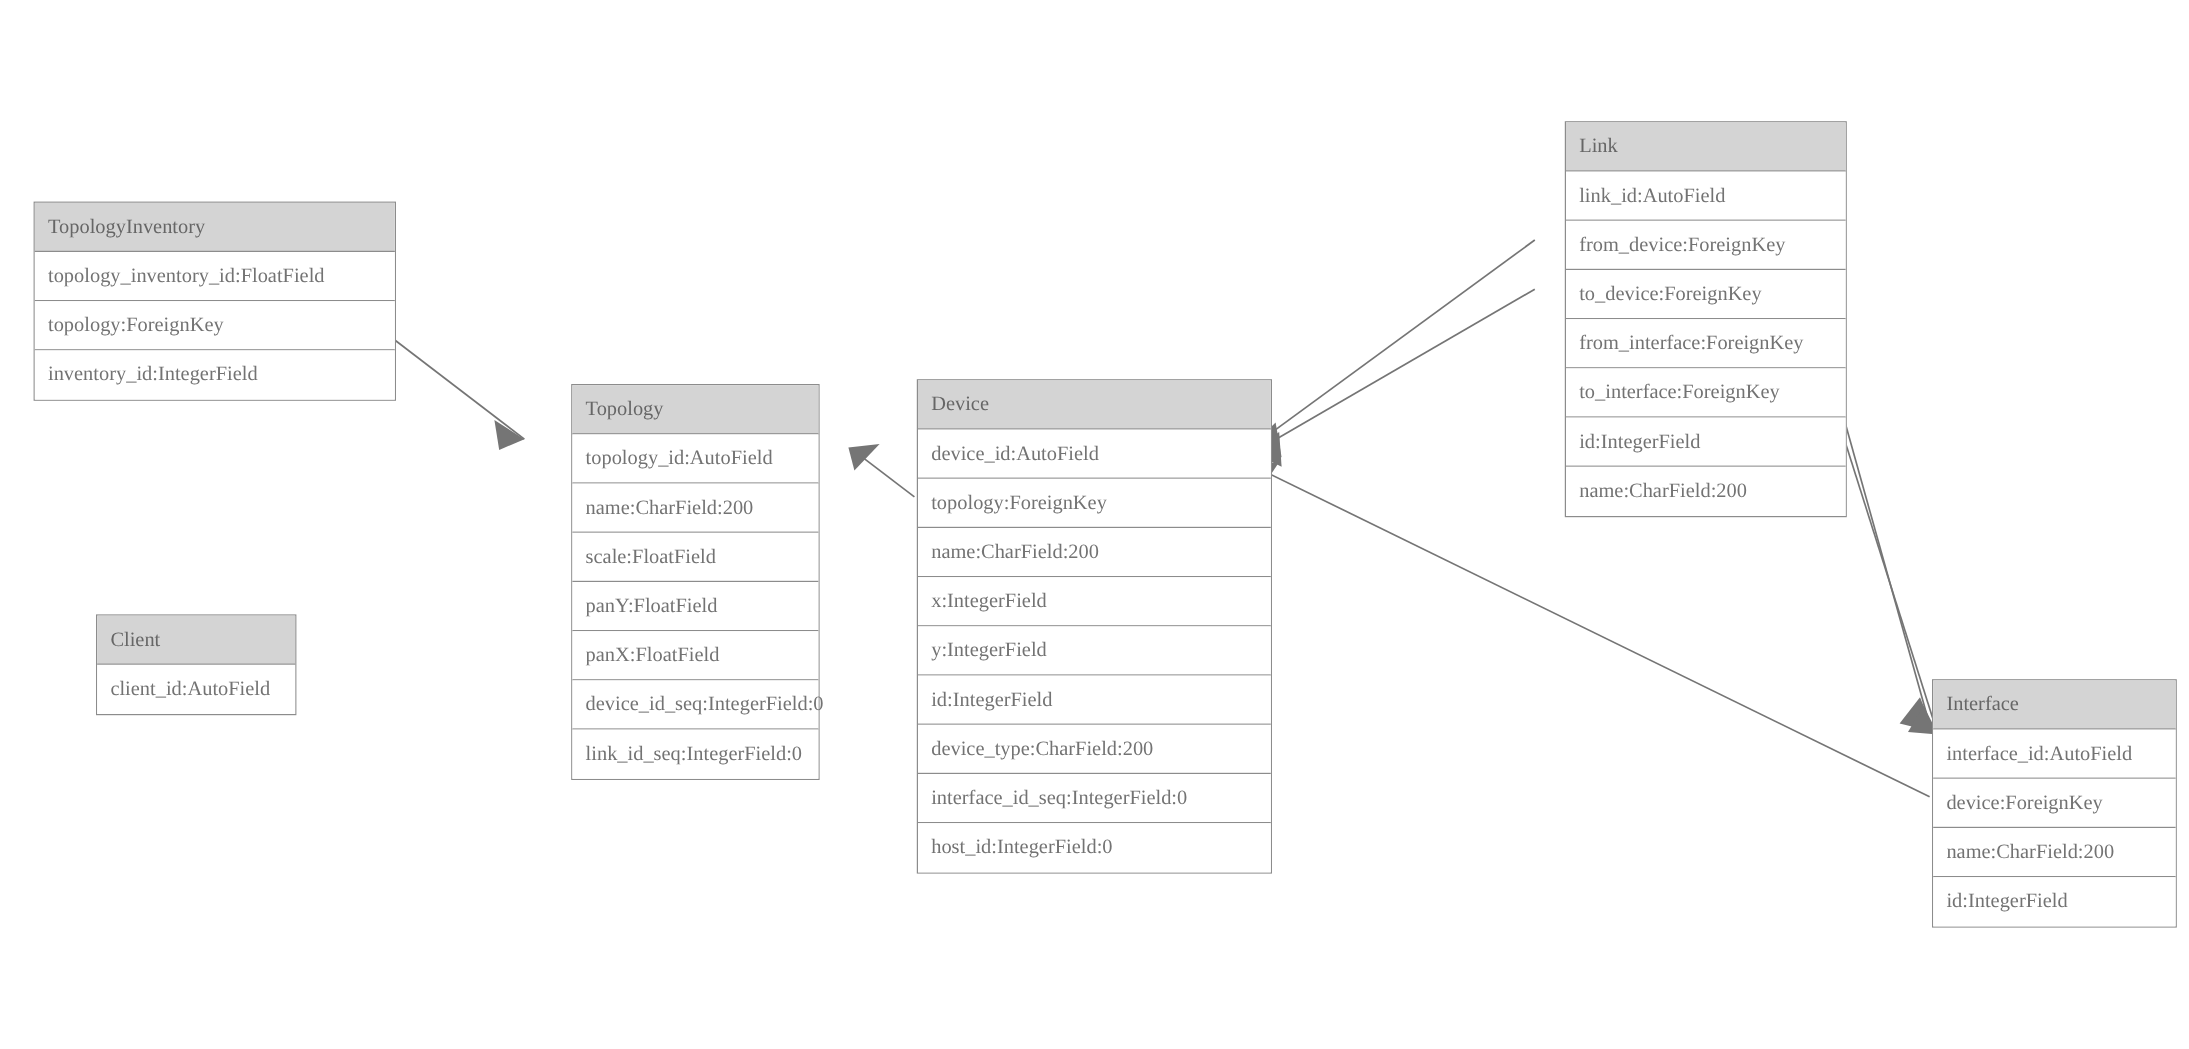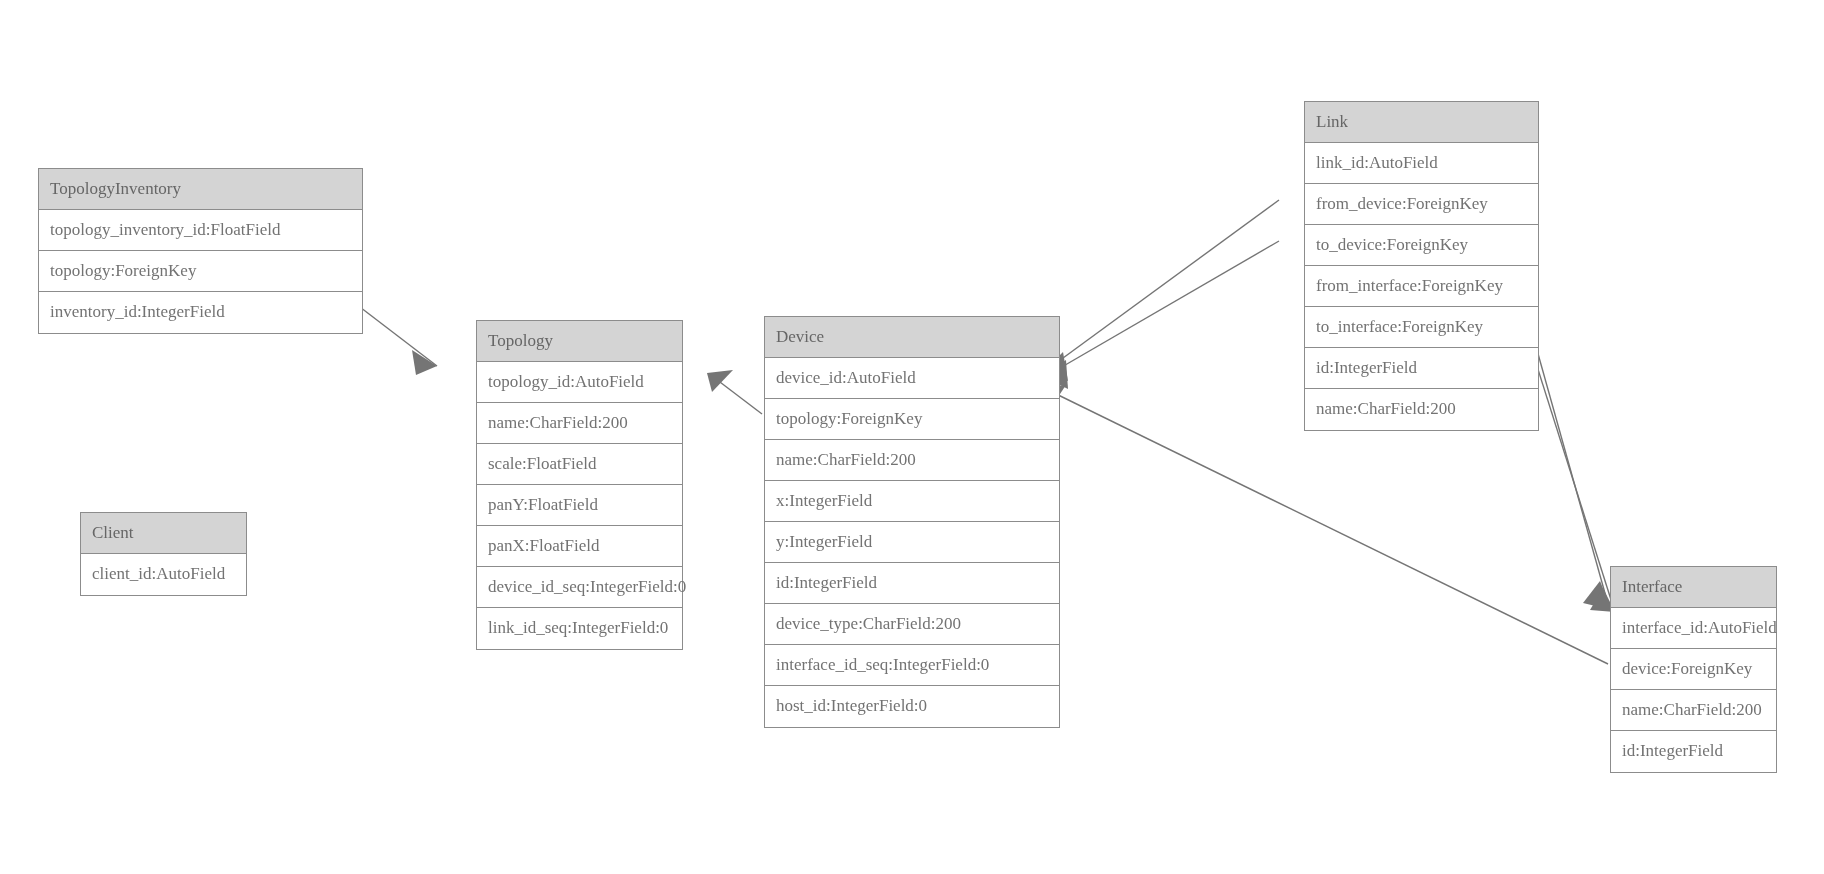--- a/index.html
+++ b/index.html
@@ -91,21 +91,21 @@
         <path d="M 1516,275 L 1608,604" stroke="#757575" stroke-width="1.4" fill="none"></path>
         <polygon points="1612,610 1583,603 1600,581" fill="#757575"></polygon>
       </g>
       <g>
         <path d="M 1516,300 L 1613,606" stroke="#757575" stroke-width="1.4" fill="none"></path>
         <polygon points="1615,612 1590,610 1603,588" fill="#757575"></polygon>
       </g>
     </svg>
 
   <div id="entity-layer">
-      <div class="entity" style="left: 38px; top: 168px; width: 325px;">
+      <div class="entity" style="left: 28px; top: 168px; width: 302px;">
         <div class="entity-header">TopologyInventory</div>
         <div class="entity-field">topology_inventory_id:FloatField</div>
         <div class="entity-field">topology:ForeignKey</div>
         <div class="entity-field">inventory_id:IntegerField</div>
       </div>
       <div class="entity" style="left: 80px; top: 512px; width: 167px;">
         <div class="entity-header">Client</div>
         <div class="entity-field">client_id:AutoField</div>
       </div>
       <div class="entity" style="left: 476px; top: 320px; width: 207px;">
@@ -133,21 +133,21 @@
       <div class="entity" style="left: 1280px; top: 101px; width: 235px; margin-left: 24px;">
         <div class="entity-header">Link</div>
         <div class="entity-field">link_id:AutoField</div>
         <div class="entity-field">from_device:ForeignKey</div>
         <div class="entity-field">to_device:ForeignKey</div>
         <div class="entity-field">from_interface:ForeignKey</div>
         <div class="entity-field">to_interface:ForeignKey</div>
         <div class="entity-field">id:IntegerField</div>
         <div class="entity-field">name:CharField:200</div>
       </div>
-      <div class="entity" style="left: 1610px; top: 566px; width: 167px;">
+      <div class="entity" style="left: 1610px; top: 566px; width: 204px;">
         <div class="entity-header">Interface</div>
         <div class="entity-field">interface_id:AutoField</div>
         <div class="entity-field">device:ForeignKey</div>
         <div class="entity-field">name:CharField:200</div>
         <div class="entity-field">id:IntegerField</div>
       </div>
     </div>
 
 </div>
 

